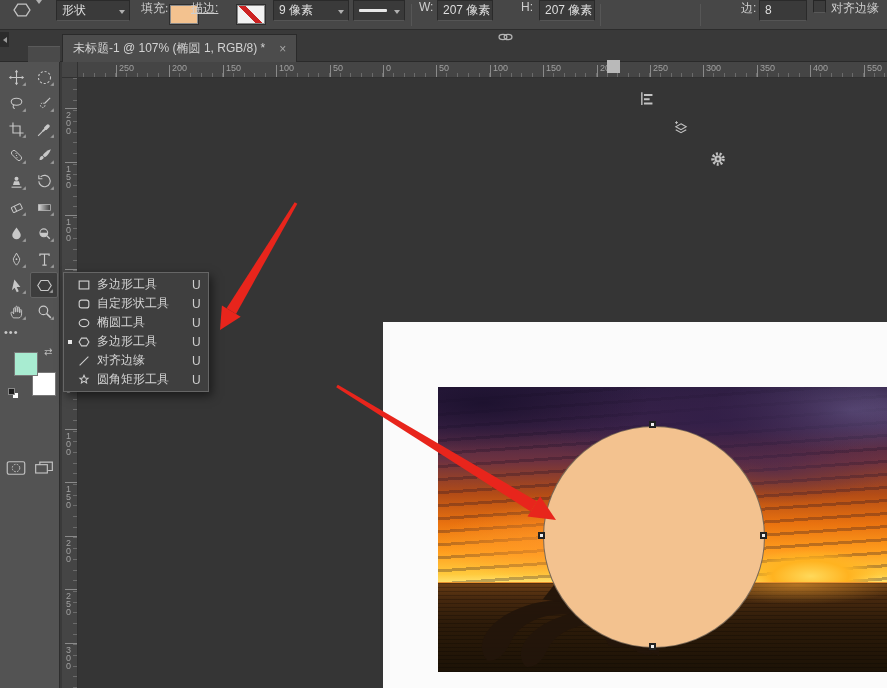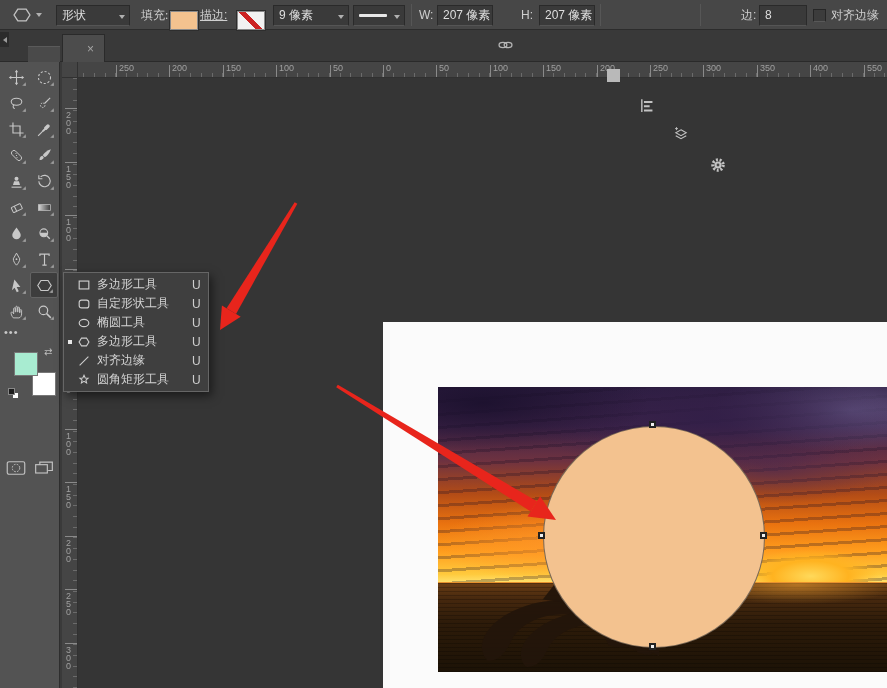--- a/index.html
+++ b/index.html
@@ -1,21 +1,21 @@
 <!DOCTYPE html>
 <html style="--fill-swatch: #f3c28f; --foreground-swatch: #a8ecd1; --arrow-red: #e8251c;"><head>
 <meta charset="utf-8">
 <style>
   * { margin:0; padding:0; box-sizing:border-box; }
   html,body { width:887px; height:688px; overflow:hidden; }
   body { position:relative; background:#3a3a3a; font-family:"Liberation Sans","DejaVu Sans",sans-serif; color:#d6d6d6; font-size:12px; -webkit-font-smoothing:antialiased; }
 
   
   .options-bar { position:absolute; left:0; top:0; width:887px; height:30px; background:#474747; border-bottom:1px solid #2c2c2c; z-index:5; }
-  .ob { position:absolute; top:0; height:30px; display:flex; align-items:center; }
+  .ob { position:absolute; top:0; height:30px; display:flex; }
   .ob-label { color:#cfcfcf; }
   .field { background:#3a3a3a; border:1px solid #2a2a2a; border-bottom-color:#555; height:21px; line-height:19px; color:#dedede; padding:0 5px; overflow:hidden; white-space:nowrap; }
   .dd { position:relative; padding-right:15px; }
   .chev { position:absolute; right:4px; top:9px; width:0; height:0; border-left:3.5px solid transparent; border-right:3.5px solid transparent; border-top:4.5px solid #b0b0b0; }
   .chev.lone { position:static; margin-left:4px; }
   .swatch { height:19px; width:28px; border:1px solid #8a8a8a; outline:1px solid #2e2e2e; }
   .fill-swatch { background:var(--fill-swatch); }
   .stroke-swatch { background:linear-gradient(45deg,#f2f2f2 40%,#cc2222 40%,#cc2222 58%,#f2f2f2 58%); }
   .vsep { position:absolute; top:4px; width:1px; height:22px; background:#383838; border-right:1px solid #565656; }
   .ob-icon { color:#c3c3c3; position:relative; }
@@ -222,21 +222,21 @@
       </svg>
     <span class="chev lone"></span>
   </div>
   <div class="ob" style="left:56px;">
     <div class="field dd" style="width:74px;"><span>形状</span><span class="chev"></span></div>
   </div>
   <div class="ob ob-label" style="left:141px;font-family:Liberation Serif, serif;">填充:</div>
   <div class="ob" style="left:170px;top:5px;">
       <div class="swatch fill-swatch"></div>
     </div>
-  <div class="ob ob-label" style="left:200px;text-decoration:underline;">描边:</div>
+  <div class="ob ob-label" style="left:191px;text-decoration:underline;">描边:</div>
   <div class="ob" style="left:237px;top:5px;">
       <div class="swatch stroke-swatch"></div>
     </div>
   <div class="ob" style="left:273px;">
     <div class="field dd" style="width:76px;"><span>9 像素</span><span class="chev"></span></div>
   </div>
   <div class="ob" style="left:353px;">
     <div class="field dd" style="width:52px;display:flex;align-items:center;">
         <span class="linestyle-bar"></span>
         <span class="chev"></span>
@@ -294,20 +294,21 @@
     </div>
   <div class="ob ob-label" style="left:831px;">对齐边缘</div>
 </div>
 
 <div class="tab-bar">
   <div class="collapse-chip">
       <i></i>
     </div>
   <div class="panel-top"></div>
   <div class="doc-tab">
+    <span>未标题-1 @ 107% (椭圆 1, RGB/8) *</span>
     <span class="close">×</span>
   </div>
 </div>
 
 <div class="tools-panel">
   <div class="tools-grid">
       <div class="tool">
         <svg class="ticon" viewBox="0 0 24 24">
           <use href="#i-move"></use>
         </svg>

